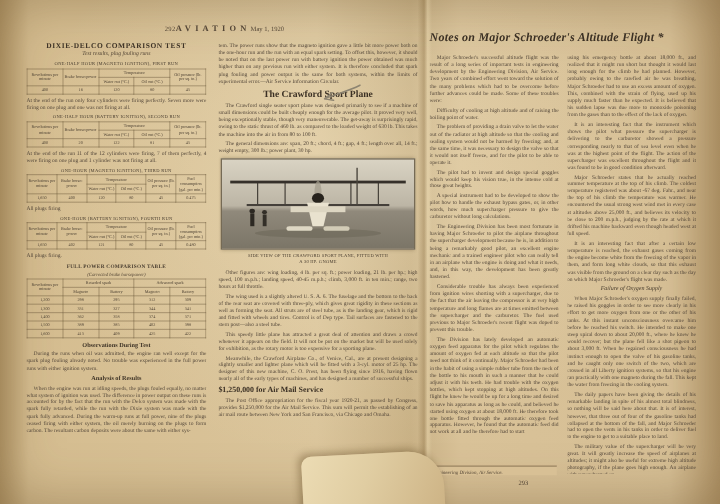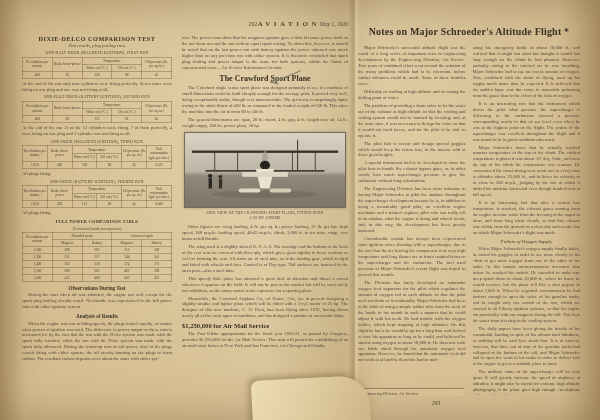--- a/index.html
+++ b/index.html
@@ -16,21 +16,21 @@
     color:#544636;
   }
   .crease { position:absolute; top:0; bottom:0; width:12px; left:348px;
     background:linear-gradient(90deg, rgba(120,90,40,0) 0%, rgba(110,80,35,.28) 45%, rgba(255,240,200,.25) 70%, rgba(120,90,40,0) 100%); }
   .page-curl { position:absolute; left:252px; top:378px; width:118px; height:50px;
     background:linear-gradient(115deg,#ecdcb4 0%,#e0cda2 45%,#cdb385 100%);
     border-radius:8px 30px 0 0; transform:rotate(-3deg);
     box-shadow:-3px -3px 6px rgba(70,45,10,.30); }
   
   .lp { position:absolute; left:22px; top:20px; width:330px; height:392px; }
-  .runhead { display:flex; justify-content:flex-end; align-items:baseline; padding:0 4px; }
+  .runhead { display:flex; justify-content:center; align-items:baseline; padding:0 4px; }
   .pgno { font-size:5.5px; letter-spacing:.3px; }
   .journal { font-size:7px; font-weight:bold; letter-spacing:3.5px; }
   .issuedate { font-size:5.5px; }
   .cols { display:flex; gap:10px; margin-top:7px; }
   .c1 { width:150px; height:374px; overflow:hidden; }
   .c2 { width:166px; height:374px; overflow:hidden; position:relative; }
   .b { font-size:4.6px; line-height:1.3; text-align:justify; text-indent:6px; margin-bottom:2px; color:#55483a; }
   .b.noind { text-indent:0; }
   .h-art { font-size:6.2px; font-weight:bold; text-align:center; letter-spacing:.5px; color:#3f3427; }
   .h-sub { font-size:4.8px; font-style:italic; text-align:center; margin:1px 0 2px; }
@@ -40,21 +40,21 @@
     font-size:3.5px; line-height:1.15; color:#514536; }
   th,td { border:1px solid rgba(92,73,46,.35); text-align:center; vertical-align:middle; padding:1px .5px; font-weight:normal; }
   .h-crawford { font-size:8px; font-weight:bold; text-align:center; margin:3px 0 2px; color:#3b3024; }
   .photo { margin:3px 2px; border:1px solid #756a55; height:76px; background:#b4ad9d; box-shadow:0 0 3px rgba(60,40,10,.3); }
   .photo svg { display:block; width:100%; height:100%; }
   .caption { font-size:3.8px; text-align:center; line-height:1.35; letter-spacing:.2px; margin-bottom:3px; color:#4a3e30; }
   .h-airmail { font-size:6.6px; font-weight:bold; margin:3px 0 2px; color:#3b3024; }
   .arrow-annot { position:absolute; left:244px; top:49px; width:36px; height:17px; }
   
   .rp { position:absolute; left:358px; top:26px; width:222px; height:392px; }
-  .rp-title { font-size:10px; font-weight:bold; text-align:center; letter-spacing:.2px; color:#3b3024; }
+  .rp-title { font-size:10px; font-weight:bold; letter-spacing:.2px; color:#3b3024;font-style:italic; }
   .rp-cols { display:flex; gap:7px; margin-top:8px; height:350px; }
   .rc { width:50%; overflow:hidden; }
   .h-ital { font-size:5px; font-style:italic; text-align:center; margin:3px 0 2px; color:#453a2c; }
   .footnote { position:absolute; left:0; top:362px; width:106px; font-size:4.2px; font-style:italic;
     border-top:1px solid rgba(92,73,46,.5); padding-top:1.5px; background:rgba(216,192,150,.92); }
   .rp-pgno { position:absolute; left:74px; top:374px; font-size:5.5px; }
 </style>
 </head>
 <body>
 

